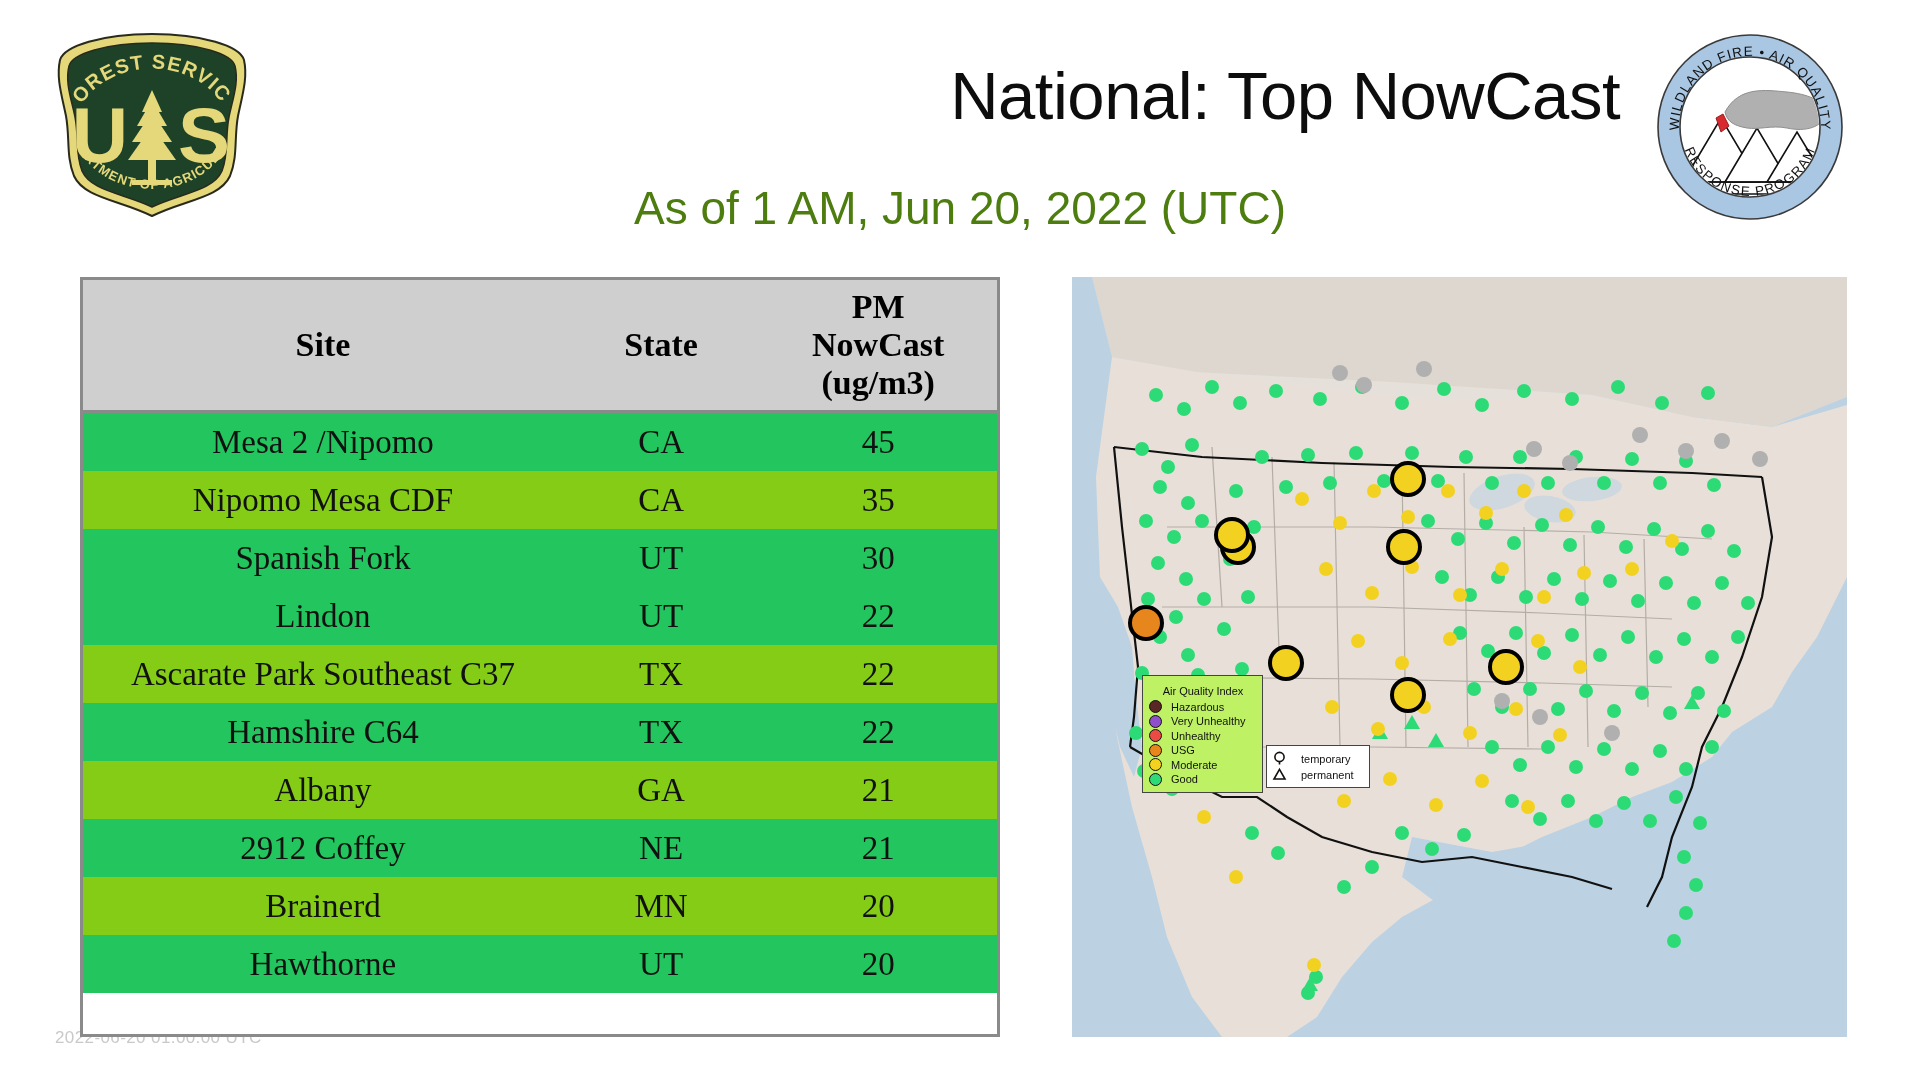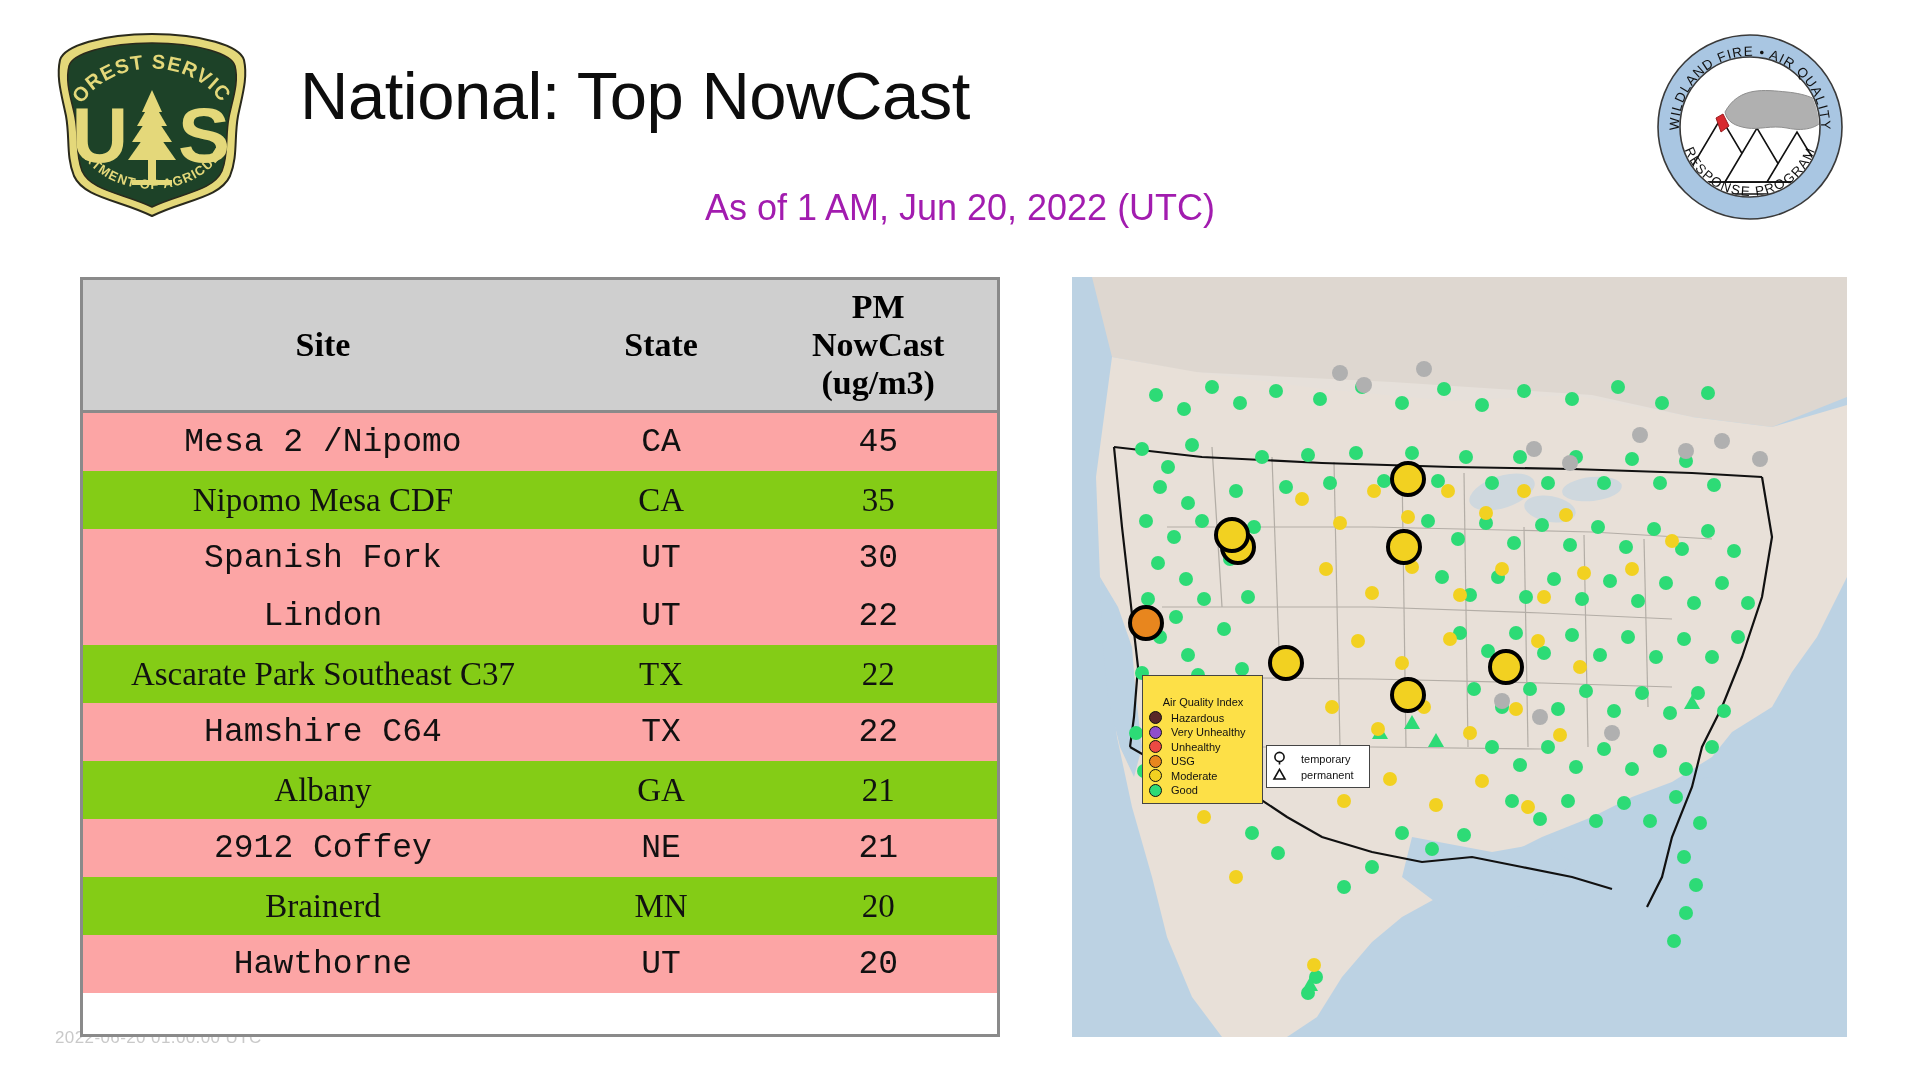--- a/index.html
+++ b/index.html
@@ -3,54 +3,54 @@
 <meta charset="utf-8">
 <style>
   html,body{margin:0;padding:0;}
   body{width:1920px;height:1080px;background:#ffffff;overflow:hidden;
        font-family:"Liberation Sans", sans-serif;position:relative;}
 
   
   #fs-logo{position:absolute;left:52px;top:30px;width:200px;height:190px;}
   #wfaq-logo{position:absolute;left:1655px;top:32px;width:190px;height:190px;}
 
-  #page-title{position:absolute;left:300px;top:56px;width:1320px;text-align:left;
+  #page-title{position:absolute;left:300px;top:56px;width:1320px;text-align:right;
       font-size:67px;line-height:80px;color:#0d0d0d;font-family:"Liberation Sans",sans-serif;
       letter-spacing:-0.5px;font-weight:400;}
   #page-subtitle{position:absolute;left:300px;top:185px;width:1320px;text-align:center;
-      font-size:36px;line-height:46px;color:#a21caf;font-family:"Liberation Sans",sans-serif;
+      font-size:46px;line-height:46px;color:#4d7c0f;font-family:"Liberation Sans",sans-serif;
       font-weight:400;}
 
   
   #footer-stamp{position:absolute;left:55px;top:1028px;font-size:17px;color:#c9c9c9;
       font-family:"Liberation Sans",sans-serif;letter-spacing:.4px;z-index:1;}
 
   
   #table-wrap{position:absolute;left:80px;top:277px;width:920px;height:760px;
       border:3px solid #8a8a8a;box-sizing:border-box;background:#ffffff;z-index:2;}
   table#data-table{border-collapse:collapse;width:100%;table-layout:fixed;
       font-family:"Liberation Serif", serif;}
   table#data-table th{background:#cfcfcf;color:#000;font-weight:bold;font-size:34px;
       line-height:38px;text-align:center;vertical-align:middle;
       border-bottom:3px solid #8a8a8a;padding:6px 2px;height:118px;margin-top:47px;}
   table#data-table td{font-size:33px;text-align:center;color:#111;height:58px;padding:0;
       border:none;}
-  table#data-table tr.odd td{background:#fca5a5;font-family:Liberation Mono, monospace;}
+  table#data-table tr.odd td{background:#22c55e;}
   table#data-table tr.even td{background:#84cc16;}
   col.c-site{width:52.5%;}
   col.c-state{width:21.5%;}
   col.c-val{width:26%;}
 
   
   #map-panel{position:absolute;left:1072px;top:277px;width:775px;height:760px;
       background:#bcd2e3;overflow:hidden;}
 
   
   #aqi-legend{position:absolute;left:70px;top:398px;width:108px;
-      background:#fde047;border:1.6px solid #444;padding:20px 5px 5px 6px;
+      background:#bef264;border:1.6px solid #444;padding:9px 5px 5px 6px;
       font-family:"Liberation Sans",sans-serif;z-index:30;}
   #aqi-legend .lg-title{font-size:11px;color:#111;text-align:center;margin-bottom:3px;}
   #aqi-legend .lg-row{display:flex;align-items:center;gap:9px;margin:1.5px 0;}
   #aqi-legend .sw{width:11px;height:11px;border-radius:50%;border:1.2px solid #111;flex:none;}
   #aqi-legend .lbl{font-size:11px;color:#111;white-space:nowrap;}
 
   #type-legend{position:absolute;left:194px;top:468px;width:92px;background:#fff;
       border:1.6px solid #444;padding:4px 5px;font-family:"Liberation Sans",sans-serif;z-index:30;}
   #type-legend .tl-row{display:flex;align-items:center;gap:14px;margin:1px 0;}
   #type-legend .tl-lbl{font-size:11px;color:#111;white-space:nowrap;}

